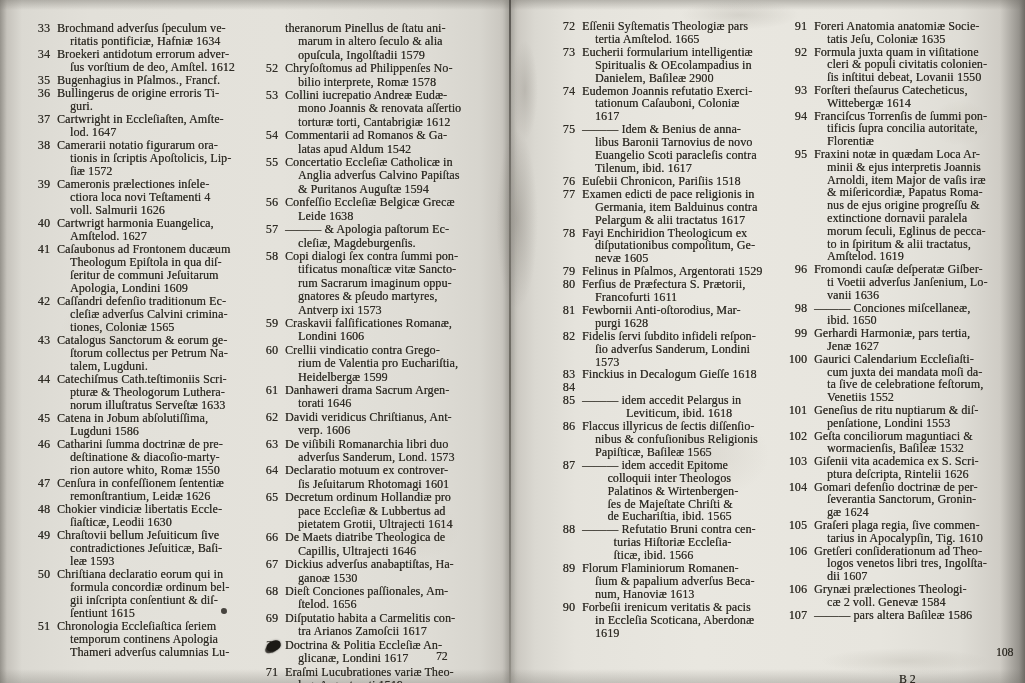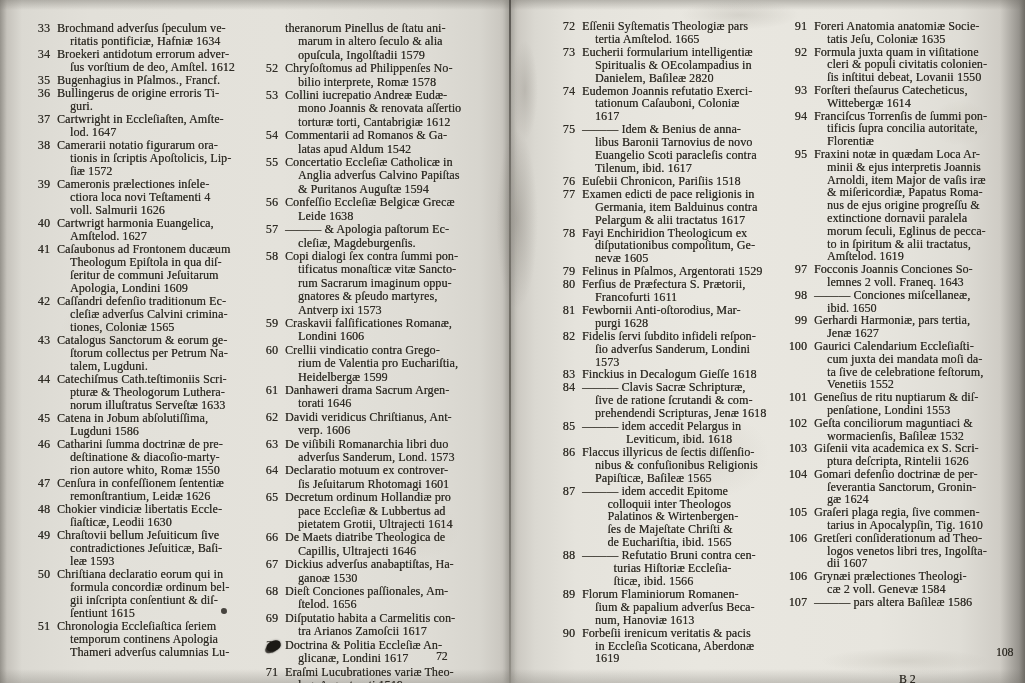--- a/index.html
+++ b/index.html
@@ -373,21 +373,21 @@
         <div class="lines">
           <div class="line">Eſſenii Syſtematis Theologiæ pars</div>
           <div class="line cont">tertia Amſtelod. 1665</div>
         </div>
       </div>
       <div class="entry">
         <div class="num">73</div>
         <div class="lines">
           <div class="line">Eucherii formularium intelligentiæ</div>
           <div class="line cont">Spiritualis &amp; OEcolampadius in</div>
-          <div class="line cont">Danielem, Baſileæ 2820</div>
+          <div class="line cont">Danielem, Baſileæ 2900</div>
         </div>
       </div>
       <div class="entry">
         <div class="num">74</div>
         <div class="lines">
           <div class="line">Eudemon Joannis refutatio Exerci-</div>
           <div class="line cont">tationum Caſauboni, Coloniæ</div>
           <div class="line cont">1617</div>
         </div>
       </div>
@@ -451,25 +451,20 @@
         </div>
       </div>
       <div class="entry">
         <div class="num">83</div>
         <div class="lines">
           <div class="line">Finckius in Decalogum Gieſſe 1618</div>
         </div>
       </div>
       <div class="entry">
         <div class="num">84</div>
-        <div class="lines">
-          <div class="line">——— Clavis Sacræ Schripturæ,</div>
-          <div class="line cont">ſive de ratione ſcrutandi &amp; com-</div>
-          <div class="line cont">prehendendi Scripturas, Jenæ 1618</div>
-        </div>
       </div>
       <div class="entry">
         <div class="num">85</div>
         <div class="lines">
           <div class="line">——— idem accedit Pelargus in</div>
           <div class="line cont">          Leviticum, ibid. 1618</div>
         </div>
       </div>
       <div class="entry">
         <div class="num">86</div>
@@ -553,24 +548,25 @@
           <div class="line cont">Arnoldi, item Major de vaſis iræ</div>
           <div class="line cont">&amp; miſericordiæ, Papatus Roma-</div>
           <div class="line cont">nus de ejus origine progreſſu &amp;</div>
           <div class="line cont">extinctione dornavii paralela</div>
           <div class="line cont">morum ſeculi, Eglinus de pecca-</div>
           <div class="line cont">to in ſpiritum &amp; alii tractatus,</div>
           <div class="line cont">Amſtelod. 1619</div>
         </div>
       </div>
       <div class="entry">
-        <div class="num">97</div>
-        <div class="lines">
-          <div class="line">Focconis Joannis Conciones So-</div>
-          <div class="line cont">lemnes 2 voll. Franeq. 1643</div>
+        <div class="num">96</div>
+        <div class="lines">
+          <div class="line">Fromondi cauſæ deſperatæ Giſber-</div>
+          <div class="line cont">ti Voetii adverſus Janſenium, Lo-</div>
+          <div class="line cont">vanii 1636</div>
         </div>
       </div>
       <div class="entry">
         <div class="num">98</div>
         <div class="lines">
           <div class="line">——— Conciones miſcellaneæ,</div>
           <div class="line cont">ibid. 1650</div>
         </div>
       </div>
       <div class="entry">

